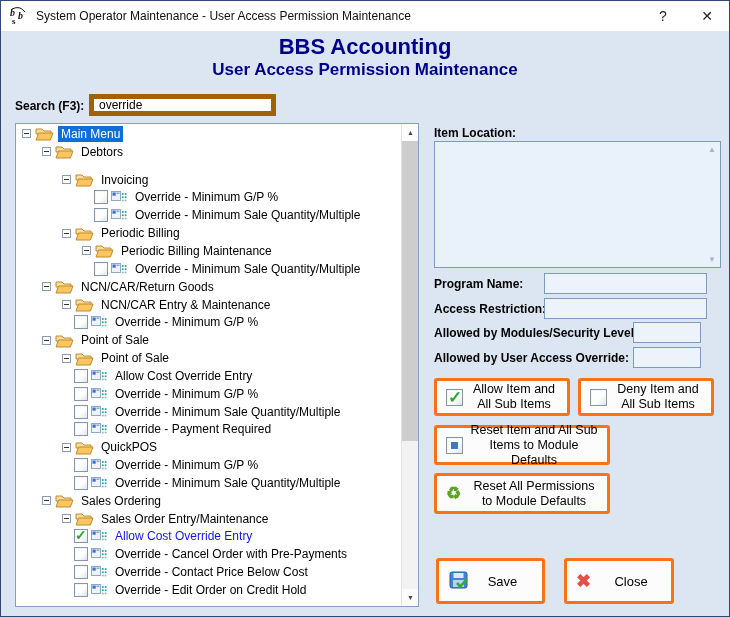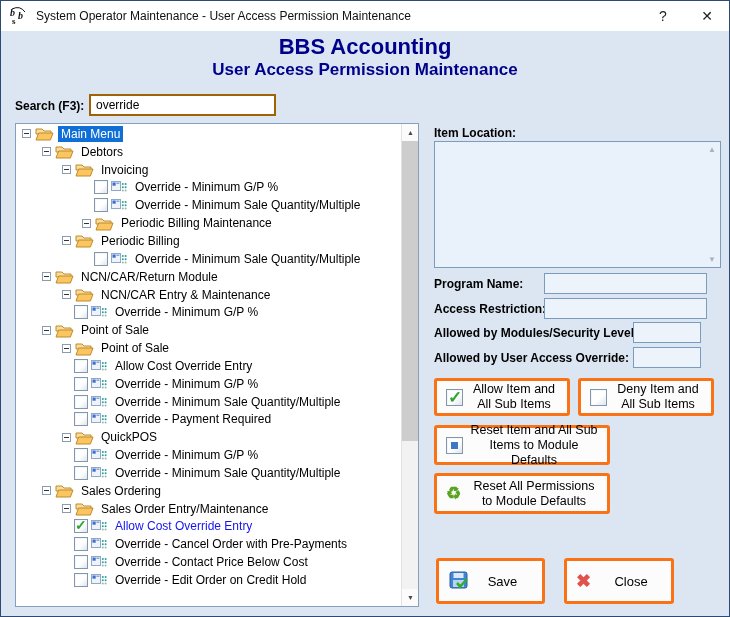--- a/index.html
+++ b/index.html
@@ -22,21 +22,21 @@
     font-size:14px; color:#222; background:transparent; border:0; cursor:default;
   }
   
   .header { position:absolute; top:33px; left:0; right:0; text-align:center; color:var(--accent,#00008b); }
   .header .h1 { font-size:22px; font-weight:bold; line-height:26px; }
   .header .h2 { font-size:17px; font-weight:bold; line-height:20px; }
   
   .search-label { position:absolute; left:14px; top:98px; font-size:12px; font-weight:bold; color:#000; }
   .search-input {
     position:absolute; left:88px; top:93px; width:187px; height:22px;
-    border:2px solid #a16207; background:#fff; font-size:12px; padding:0 5px;
+    border:5px solid #a16207; background:#fff; font-size:12px; padding:0 5px;
     font-family:"Liberation Sans", sans-serif;
   }
   
   .tree {
     position:absolute; left:14px; top:122px; width:404px; height:484px;
     background:#fff; border:1px solid #85a0bf; overflow:hidden;
   }
   .tree-rows { position:absolute; left:0; top:1px; right:17px; bottom:0; overflow:hidden; }
   .trow { height:17.85px; display:flex; align-items:center; white-space:nowrap; }
   .expander {
@@ -147,110 +147,110 @@
         <div class="trow" style="padding-left: 26px;">
           <span class="expander"></span>
           <span class="ficon">
             <svg viewBox="0 0 19 15" width="19" height="15">
               <path d="M1 3h6l2 2h7v3H1z" fill="#f7dd9a" stroke="#c08a2d" stroke-width="1"></path>
               <path d="M1 14l2.6-7H18l-2.6 7z" fill="#fbc55f" stroke="#c08a2d" stroke-width="1"></path>
             </svg>
           </span>
           <span class="tlabel">Debtors</span>
         </div>
+        <div class="trow" style="padding-left: 46px; margin-top: 10px;">
+          <span class="expander"></span>
+          <span class="ficon">
+            <svg viewBox="0 0 19 15" width="19" height="15">
+              <path d="M1 3h6l2 2h7v3H1z" fill="#f7dd9a" stroke="#c08a2d" stroke-width="1"></path>
+              <path d="M1 14l2.6-7H18l-2.6 7z" fill="#fbc55f" stroke="#c08a2d" stroke-width="1"></path>
+            </svg>
+          </span>
+          <span class="tlabel">Invoicing</span>
+        </div>
+        <div class="trow" style="padding-left: 78px;">
+          <span class="cb"></span>
+          <span class="picon">
+            <svg viewBox="0 0 17 14" width="17" height="14">
+              <rect x="0.5" y="1.5" width="9" height="9" fill="#eef3fa" stroke="#8fa8c8"></rect>
+              <rect x="1.5" y="2.5" width="3.2" height="3.2" fill="#3b6fd4"></rect>
+              <rect x="5.4" y="2.5" width="3" height="1.4" fill="#7ba0dc"></rect>
+              <circle cx="11.8" cy="4" r="1" fill="#2aa198"></circle>
+              <circle cx="14.6" cy="4" r="1" fill="#2aa198"></circle>
+              <circle cx="11.8" cy="7.2" r="1" fill="#2aa198"></circle>
+              <circle cx="14.6" cy="7.2" r="1" fill="#2aa198"></circle>
+              <circle cx="11.8" cy="10.4" r="1" fill="#97b8ac"></circle>
+              <circle cx="14.6" cy="10.4" r="1" fill="#97b8ac"></circle>
+            </svg>
+          </span>
+          <span class="tlabel">Override - Minimum G/P %</span>
+        </div>
+        <div class="trow" style="padding-left: 78px;">
+          <span class="cb"></span>
+          <span class="picon">
+            <svg viewBox="0 0 17 14" width="17" height="14">
+              <rect x="0.5" y="1.5" width="9" height="9" fill="#eef3fa" stroke="#8fa8c8"></rect>
+              <rect x="1.5" y="2.5" width="3.2" height="3.2" fill="#3b6fd4"></rect>
+              <rect x="5.4" y="2.5" width="3" height="1.4" fill="#7ba0dc"></rect>
+              <circle cx="11.8" cy="4" r="1" fill="#2aa198"></circle>
+              <circle cx="14.6" cy="4" r="1" fill="#2aa198"></circle>
+              <circle cx="11.8" cy="7.2" r="1" fill="#2aa198"></circle>
+              <circle cx="14.6" cy="7.2" r="1" fill="#2aa198"></circle>
+              <circle cx="11.8" cy="10.4" r="1" fill="#97b8ac"></circle>
+              <circle cx="14.6" cy="10.4" r="1" fill="#97b8ac"></circle>
+            </svg>
+          </span>
+          <span class="tlabel">Override - Minimum Sale Quantity/Multiple</span>
+        </div>
         <div class="trow" style="padding-left: 46px;">
           <span class="expander"></span>
           <span class="ficon">
             <svg viewBox="0 0 19 15" width="19" height="15">
               <path d="M1 3h6l2 2h7v3H1z" fill="#f7dd9a" stroke="#c08a2d" stroke-width="1"></path>
               <path d="M1 14l2.6-7H18l-2.6 7z" fill="#fbc55f" stroke="#c08a2d" stroke-width="1"></path>
             </svg>
           </span>
-          <span class="tlabel">Invoicing</span>
+          <span class="tlabel">Periodic Billing</span>
+        </div>
+        <div class="trow" style="padding-left: 66px;">
+          <span class="expander"></span>
+          <span class="ficon">
+            <svg viewBox="0 0 19 15" width="19" height="15">
+              <path d="M1 3h6l2 2h7v3H1z" fill="#f7dd9a" stroke="#c08a2d" stroke-width="1"></path>
+              <path d="M1 14l2.6-7H18l-2.6 7z" fill="#fbc55f" stroke="#c08a2d" stroke-width="1"></path>
+            </svg>
+          </span>
+          <span class="tlabel">Periodic Billing Maintenance</span>
         </div>
         <div class="trow" style="padding-left: 78px;">
           <span class="cb"></span>
           <span class="picon">
             <svg viewBox="0 0 17 14" width="17" height="14">
               <rect x="0.5" y="1.5" width="9" height="9" fill="#eef3fa" stroke="#8fa8c8"></rect>
               <rect x="1.5" y="2.5" width="3.2" height="3.2" fill="#3b6fd4"></rect>
               <rect x="5.4" y="2.5" width="3" height="1.4" fill="#7ba0dc"></rect>
               <circle cx="11.8" cy="4" r="1" fill="#2aa198"></circle>
               <circle cx="14.6" cy="4" r="1" fill="#2aa198"></circle>
               <circle cx="11.8" cy="7.2" r="1" fill="#2aa198"></circle>
               <circle cx="14.6" cy="7.2" r="1" fill="#2aa198"></circle>
               <circle cx="11.8" cy="10.4" r="1" fill="#97b8ac"></circle>
               <circle cx="14.6" cy="10.4" r="1" fill="#97b8ac"></circle>
             </svg>
           </span>
-          <span class="tlabel">Override - Minimum G/P %</span>
-        </div>
-        <div class="trow" style="padding-left: 78px;">
-          <span class="cb"></span>
-          <span class="picon">
-            <svg viewBox="0 0 17 14" width="17" height="14">
-              <rect x="0.5" y="1.5" width="9" height="9" fill="#eef3fa" stroke="#8fa8c8"></rect>
-              <rect x="1.5" y="2.5" width="3.2" height="3.2" fill="#3b6fd4"></rect>
-              <rect x="5.4" y="2.5" width="3" height="1.4" fill="#7ba0dc"></rect>
-              <circle cx="11.8" cy="4" r="1" fill="#2aa198"></circle>
-              <circle cx="14.6" cy="4" r="1" fill="#2aa198"></circle>
-              <circle cx="11.8" cy="7.2" r="1" fill="#2aa198"></circle>
-              <circle cx="14.6" cy="7.2" r="1" fill="#2aa198"></circle>
-              <circle cx="11.8" cy="10.4" r="1" fill="#97b8ac"></circle>
-              <circle cx="14.6" cy="10.4" r="1" fill="#97b8ac"></circle>
-            </svg>
-          </span>
           <span class="tlabel">Override - Minimum Sale Quantity/Multiple</span>
         </div>
-        <div class="trow" style="padding-left: 66px;">
-          <span class="expander"></span>
-          <span class="ficon">
-            <svg viewBox="0 0 19 15" width="19" height="15">
-              <path d="M1 3h6l2 2h7v3H1z" fill="#f7dd9a" stroke="#c08a2d" stroke-width="1"></path>
-              <path d="M1 14l2.6-7H18l-2.6 7z" fill="#fbc55f" stroke="#c08a2d" stroke-width="1"></path>
-            </svg>
-          </span>
-          <span class="tlabel">Periodic Billing Maintenance</span>
-        </div>
-        <div class="trow" style="padding-left: 46px;">
-          <span class="expander"></span>
-          <span class="ficon">
-            <svg viewBox="0 0 19 15" width="19" height="15">
-              <path d="M1 3h6l2 2h7v3H1z" fill="#f7dd9a" stroke="#c08a2d" stroke-width="1"></path>
-              <path d="M1 14l2.6-7H18l-2.6 7z" fill="#fbc55f" stroke="#c08a2d" stroke-width="1"></path>
-            </svg>
-          </span>
-          <span class="tlabel">Periodic Billing</span>
-        </div>
-        <div class="trow" style="padding-left: 78px;">
-          <span class="cb"></span>
-          <span class="picon">
-            <svg viewBox="0 0 17 14" width="17" height="14">
-              <rect x="0.5" y="1.5" width="9" height="9" fill="#eef3fa" stroke="#8fa8c8"></rect>
-              <rect x="1.5" y="2.5" width="3.2" height="3.2" fill="#3b6fd4"></rect>
-              <rect x="5.4" y="2.5" width="3" height="1.4" fill="#7ba0dc"></rect>
-              <circle cx="11.8" cy="4" r="1" fill="#2aa198"></circle>
-              <circle cx="14.6" cy="4" r="1" fill="#2aa198"></circle>
-              <circle cx="11.8" cy="7.2" r="1" fill="#2aa198"></circle>
-              <circle cx="14.6" cy="7.2" r="1" fill="#2aa198"></circle>
-              <circle cx="11.8" cy="10.4" r="1" fill="#97b8ac"></circle>
-              <circle cx="14.6" cy="10.4" r="1" fill="#97b8ac"></circle>
-            </svg>
-          </span>
-          <span class="tlabel">Override - Minimum Sale Quantity/Multiple</span>
-        </div>
         <div class="trow" style="padding-left: 26px;">
           <span class="expander"></span>
           <span class="ficon">
             <svg viewBox="0 0 19 15" width="19" height="15">
               <path d="M1 3h6l2 2h7v3H1z" fill="#f7dd9a" stroke="#c08a2d" stroke-width="1"></path>
               <path d="M1 14l2.6-7H18l-2.6 7z" fill="#fbc55f" stroke="#c08a2d" stroke-width="1"></path>
             </svg>
           </span>
-          <span class="tlabel">NCN/CAR/Return Module</span>
+          <span class="tlabel">NCN/CAR/Return Goods</span>
         </div>
         <div class="trow" style="padding-left: 46px;">
           <span class="expander"></span>
           <span class="ficon">
             <svg viewBox="0 0 19 15" width="19" height="15">
               <path d="M1 3h6l2 2h7v3H1z" fill="#f7dd9a" stroke="#c08a2d" stroke-width="1"></path>
               <path d="M1 14l2.6-7H18l-2.6 7z" fill="#fbc55f" stroke="#c08a2d" stroke-width="1"></path>
             </svg>
           </span>
           <span class="tlabel">NCN/CAR Entry &amp; Maintenance</span>

